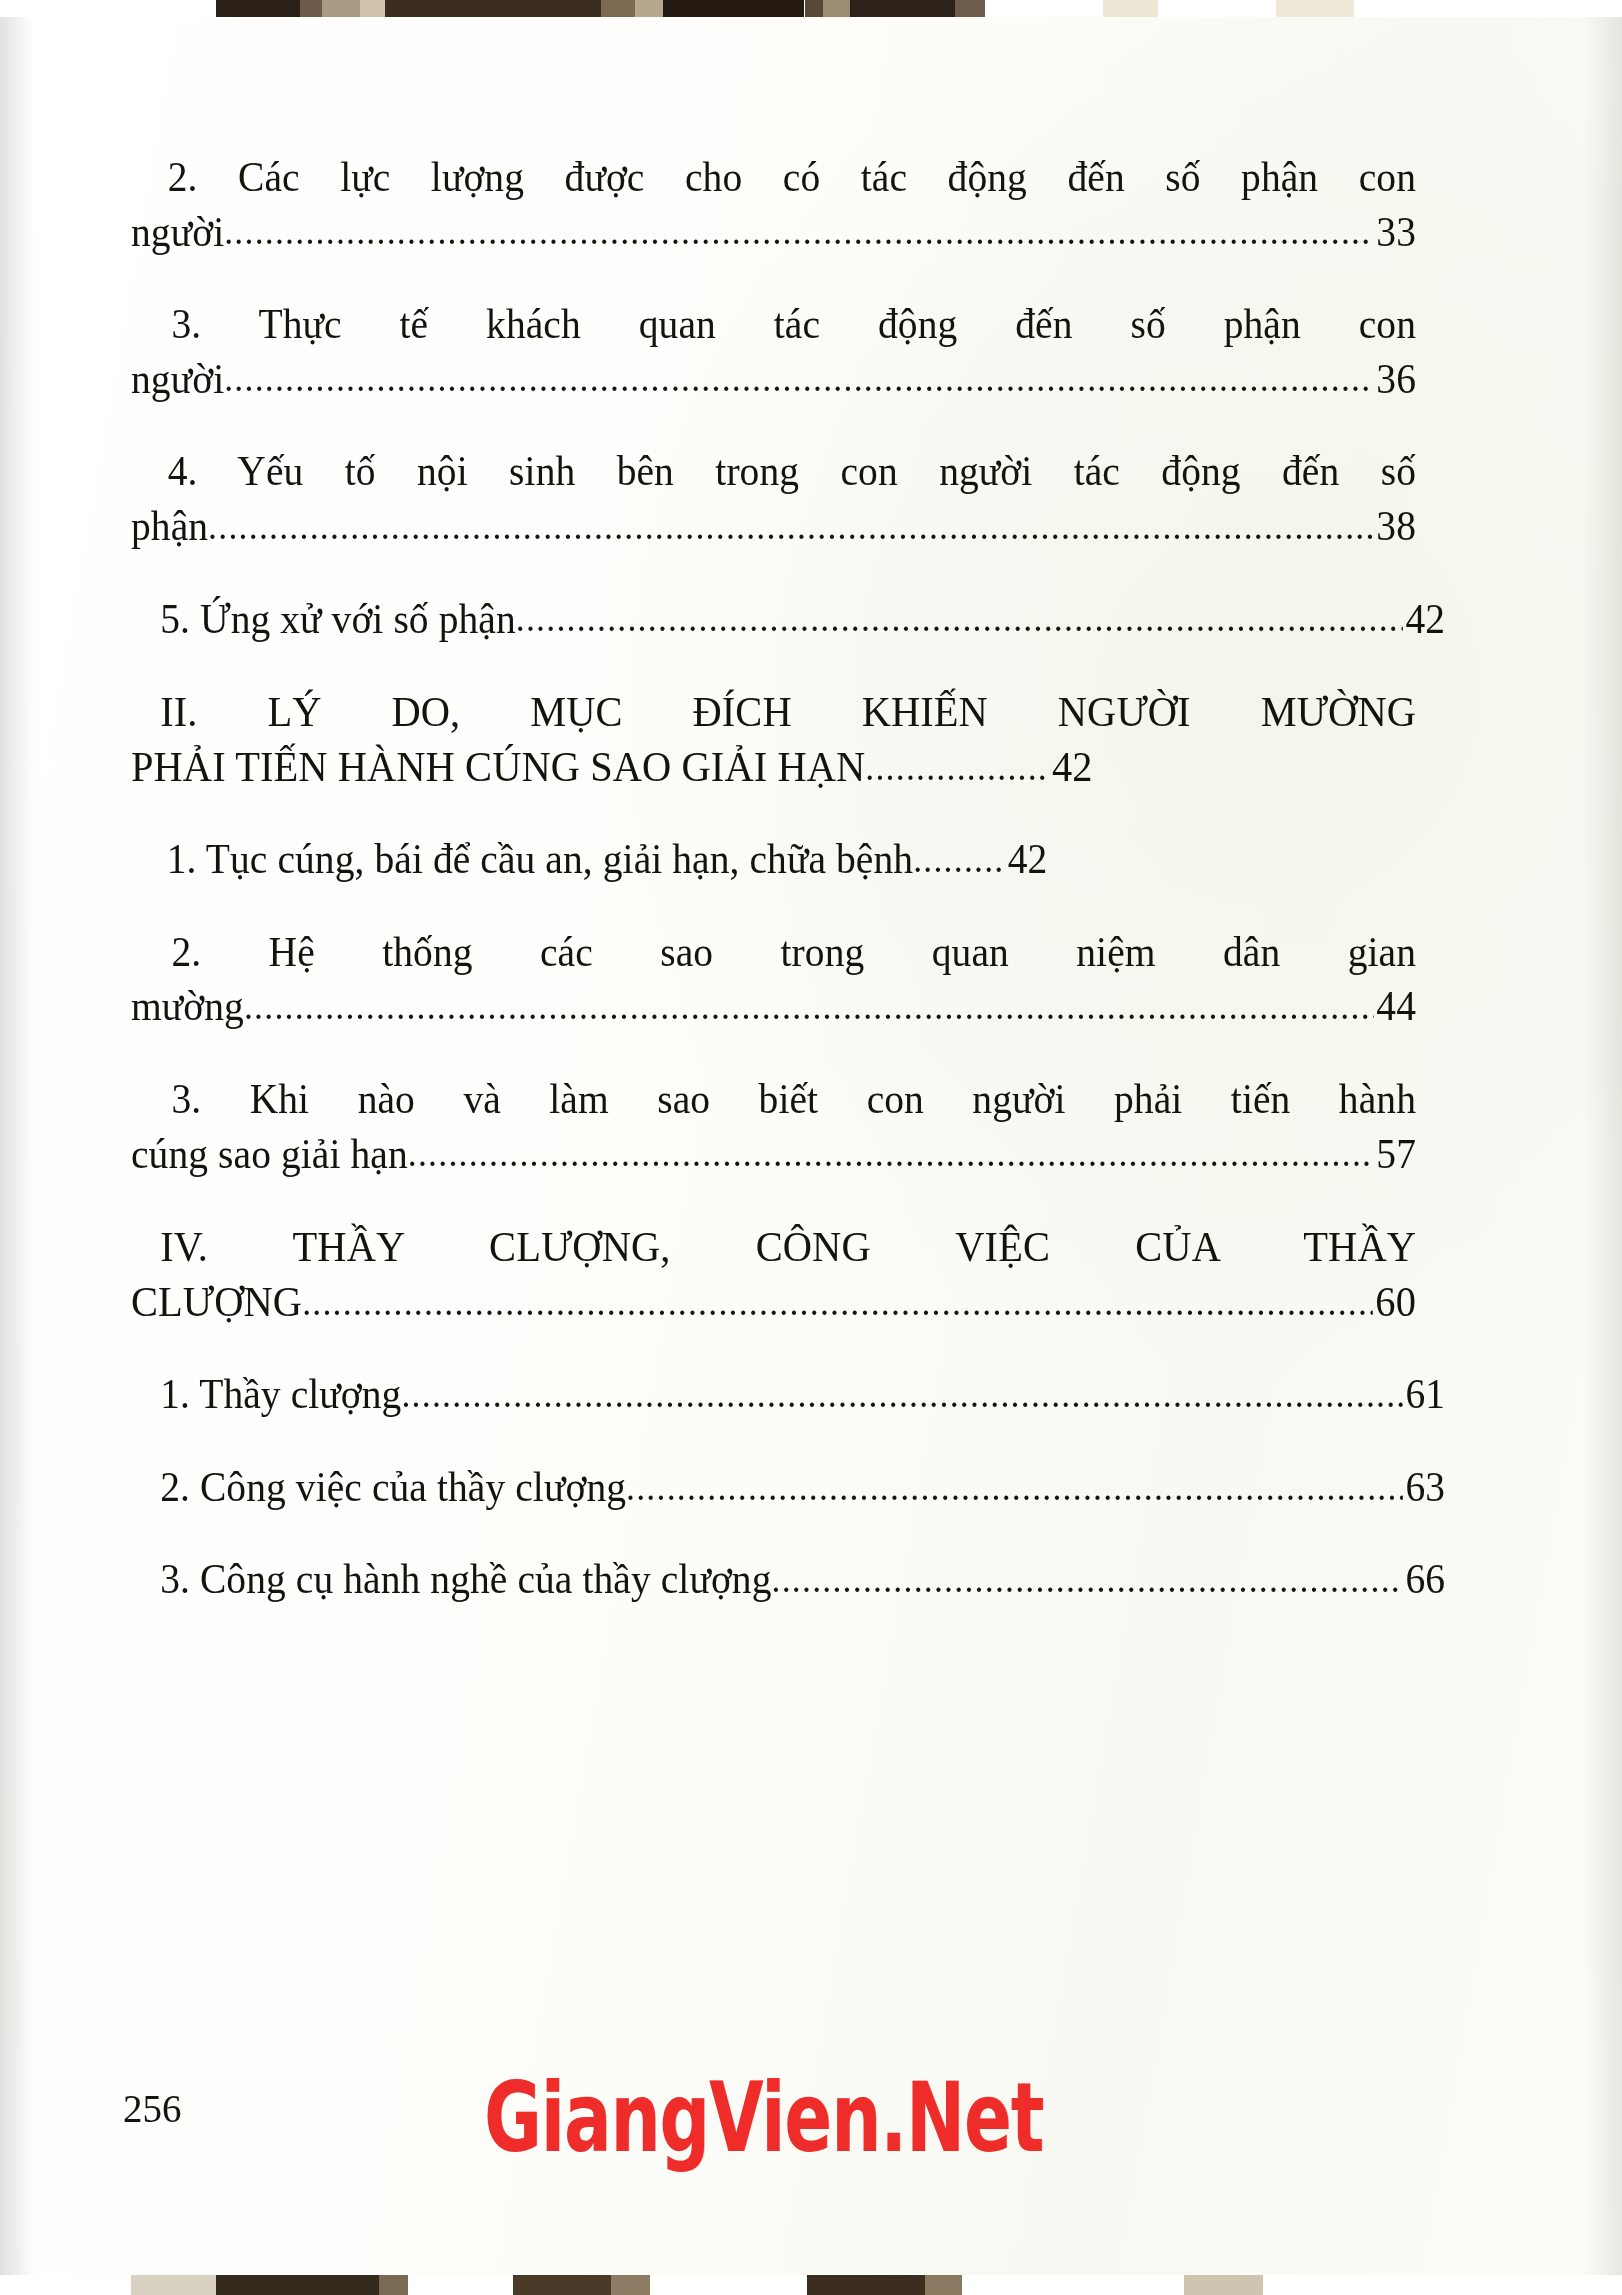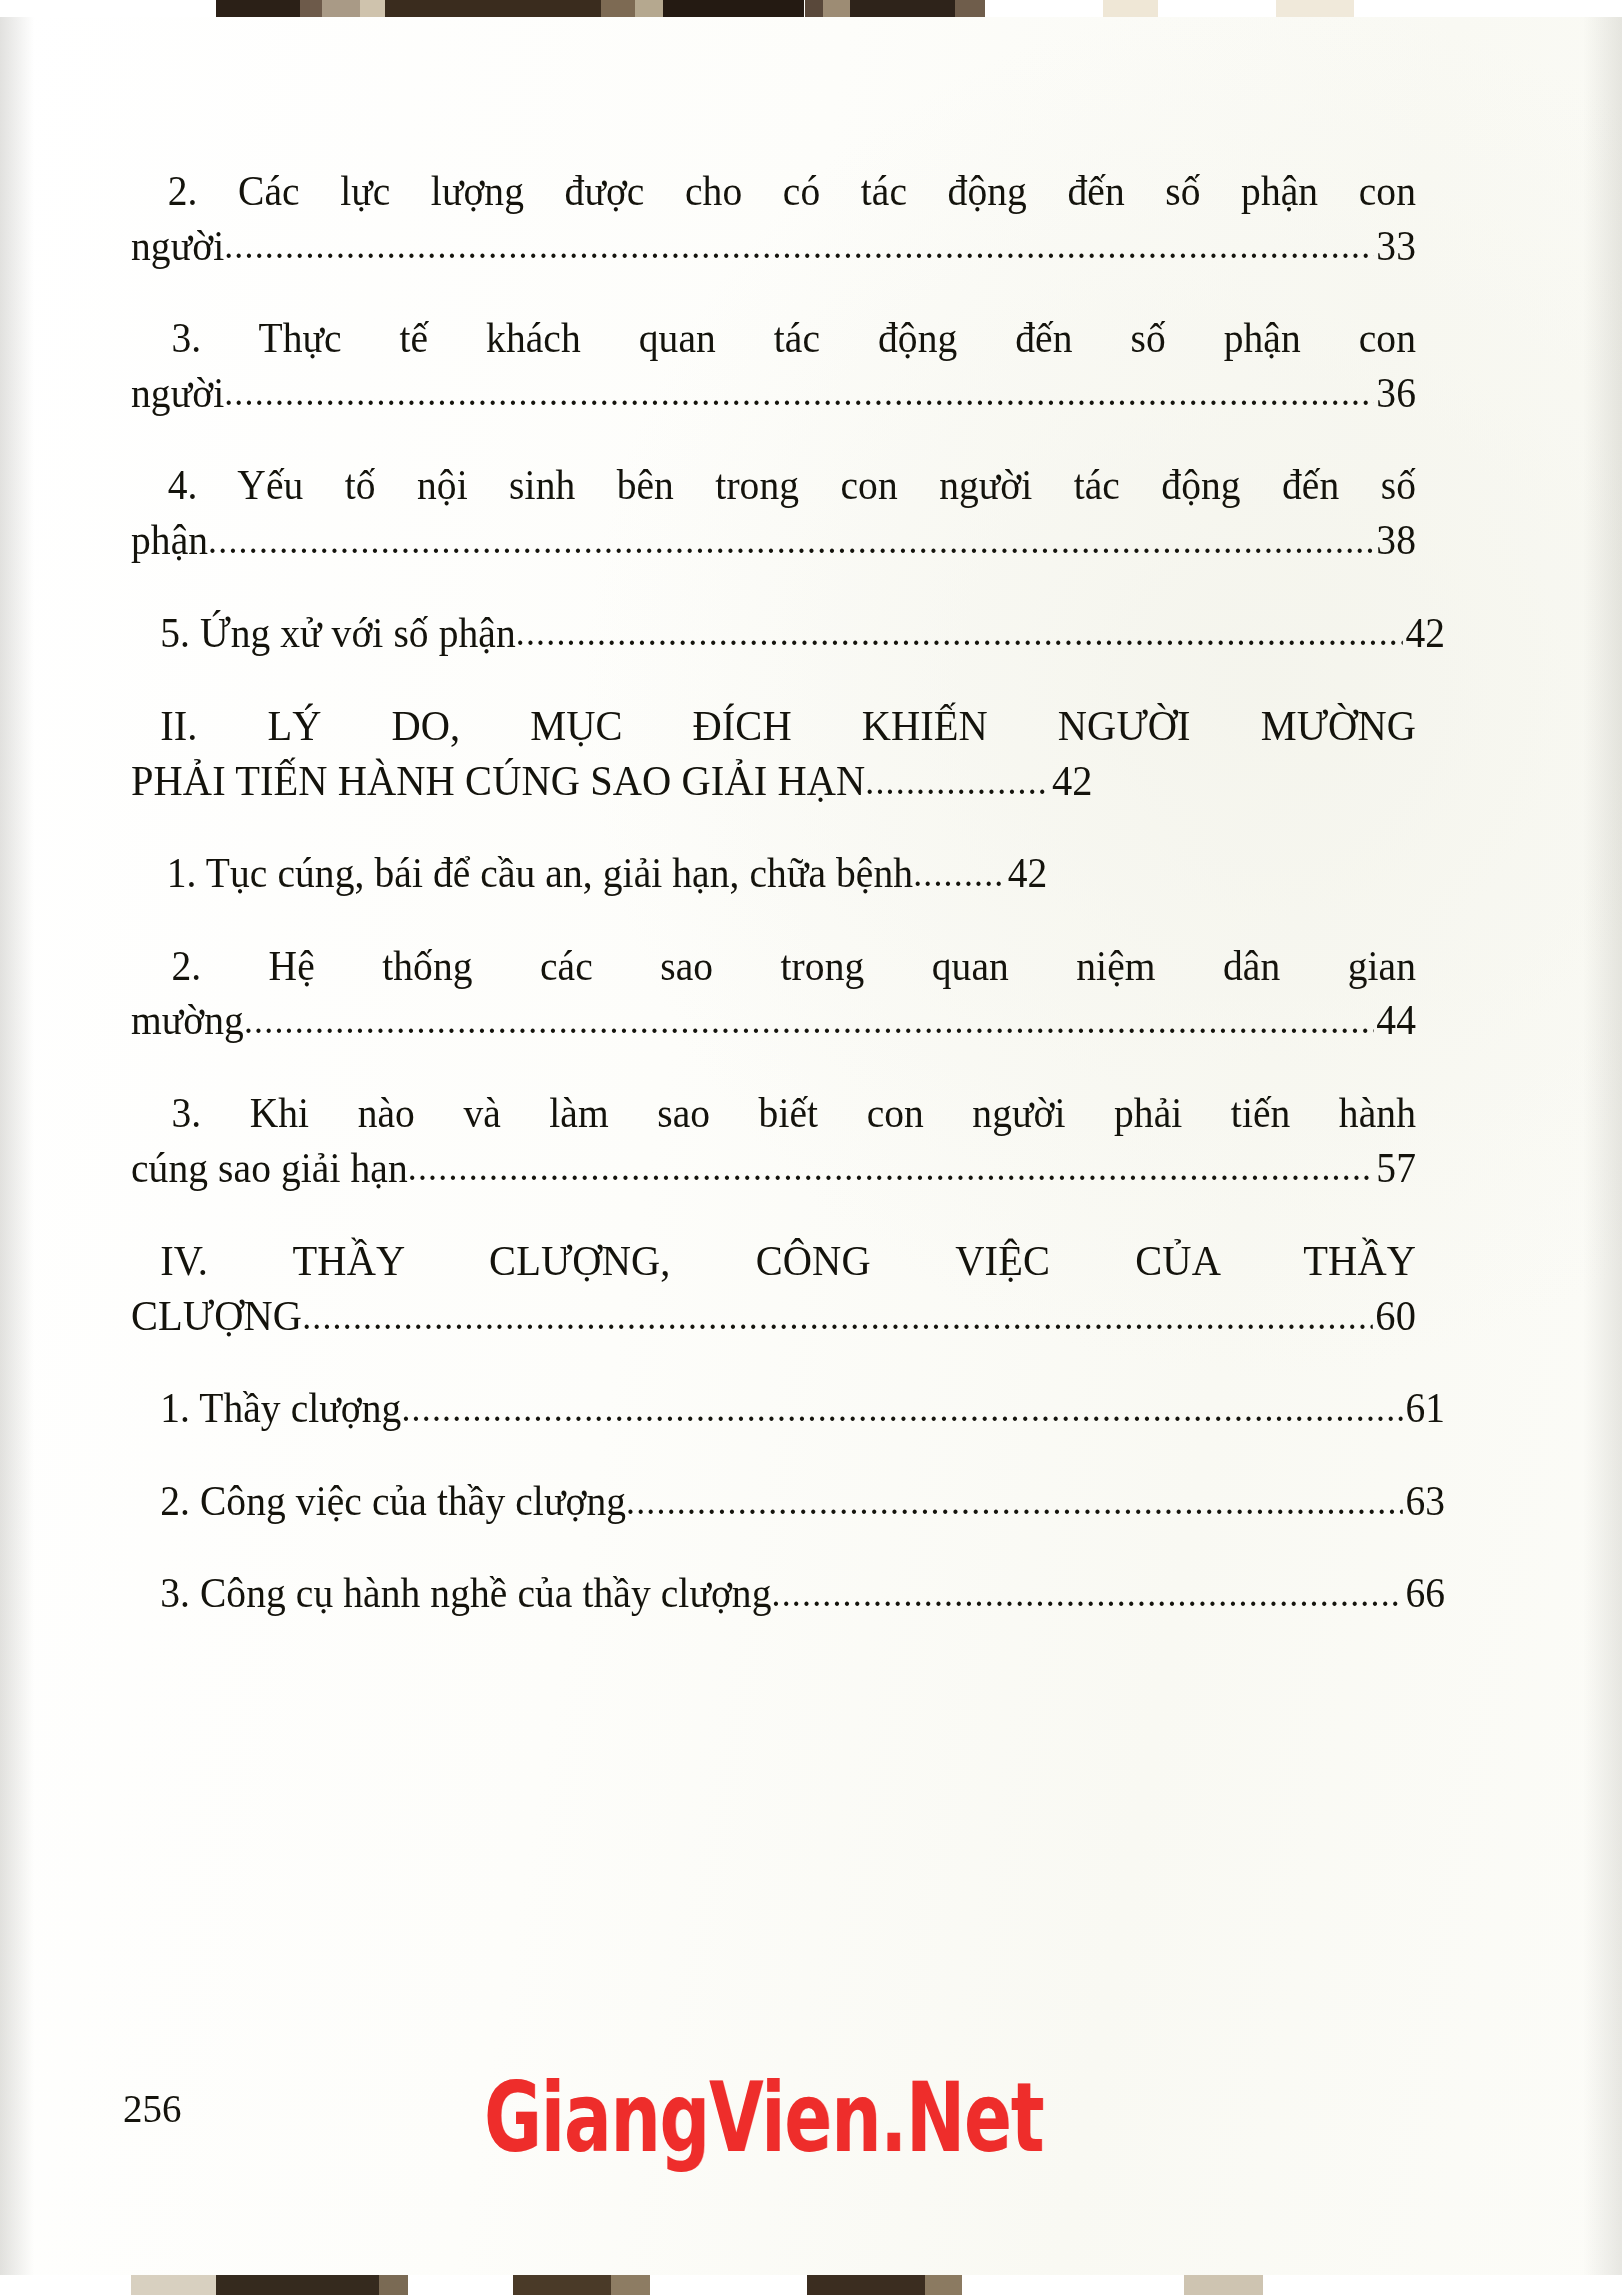--- a/index.html
+++ b/index.html
@@ -45,21 +45,21 @@
   .edge-shadow-right {
     position: absolute; top:0; right:0; width: 39px; height: 100%;
     background: linear-gradient(270deg, rgba(120,118,108,0.16) 0%, rgba(255,255,255,0) 100%);
     pointer-events:none;
   }
 
   
   .toc {
     position: absolute;
     left: 131px;
-    top: 164px;
+    top: 150px;
     width: 1367px;
   }
 
   .entry {
     margin-bottom: 38px;
     font-size: 42px;
     line-height: 1.30;
     letter-spacing: 0.1px;
     color: #14130c;
     transform: scaleX(0.94);

